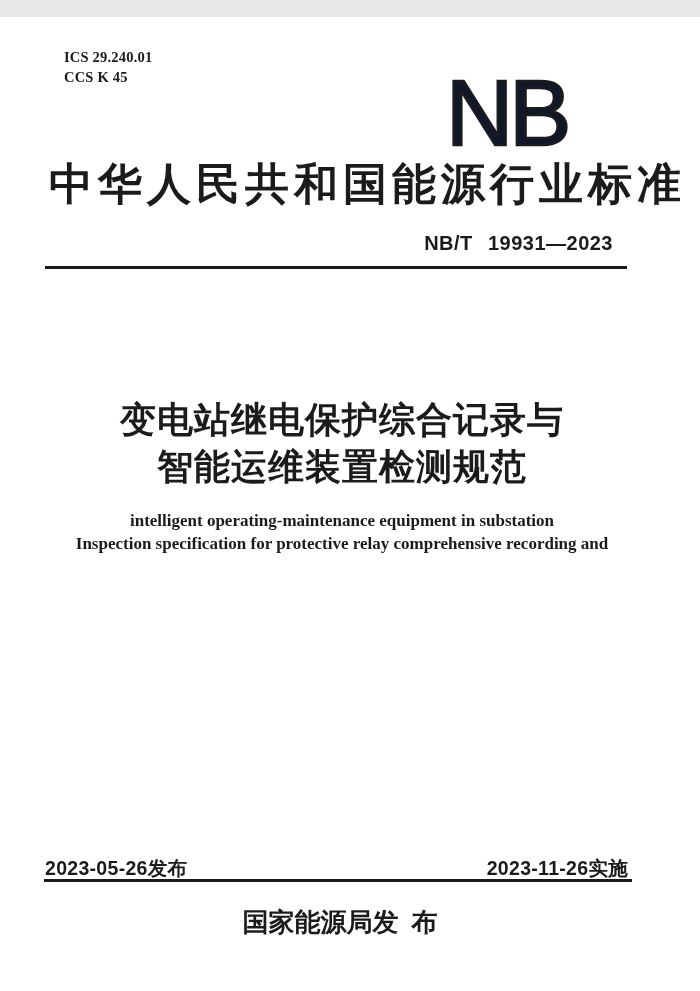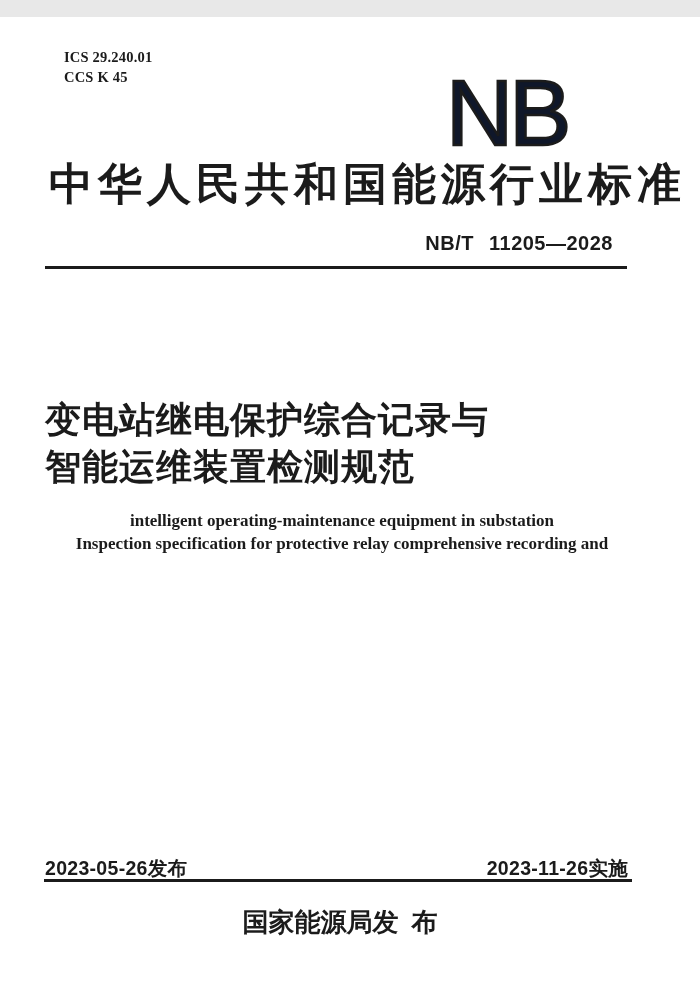--- a/index.html
+++ b/index.html
@@ -80,21 +80,21 @@
   .main-title {
     position: absolute;
     left: 45px;
     top: 379px;
     width: 594px;
     font-family: "Liberation Sans", "DejaVu Sans", sans-serif;
     font-weight: 700;
     font-size: 36px;
     line-height: 47px;
     letter-spacing: 1px;
-    text-align: left;
+    text-align: center;
   }
 
   
   .en-title {
     position: absolute;
     left: 30px;
     top: 493px;
     width: 624px;
     font-family: "Liberation Serif", "DejaVu Serif", serif;
     font-weight: 700;
@@ -144,21 +144,21 @@
 
   <div class="ics-block">
     <div>ICS 29.240.01</div>
     <div>CCS K 45</div>
   </div>
 
   <div class="nb-logo">NB</div>
 
   <div class="category-title">中华人民共和国能源行业标准</div>
 
-  <div class="standard-number">NB/T 11205—2028</div>
+  <div class="standard-number">NB/T 19931—2023</div>
 
   <div class="rule top-rule"></div>
 
   <div class="main-title">
     <div>变电站继电保护综合记录与</div>
     <div>智能运维装置检测规范</div>
   </div>
 
   <div class="en-title">
     <div>intelligent operating-maintenance equipment in substation</div>

